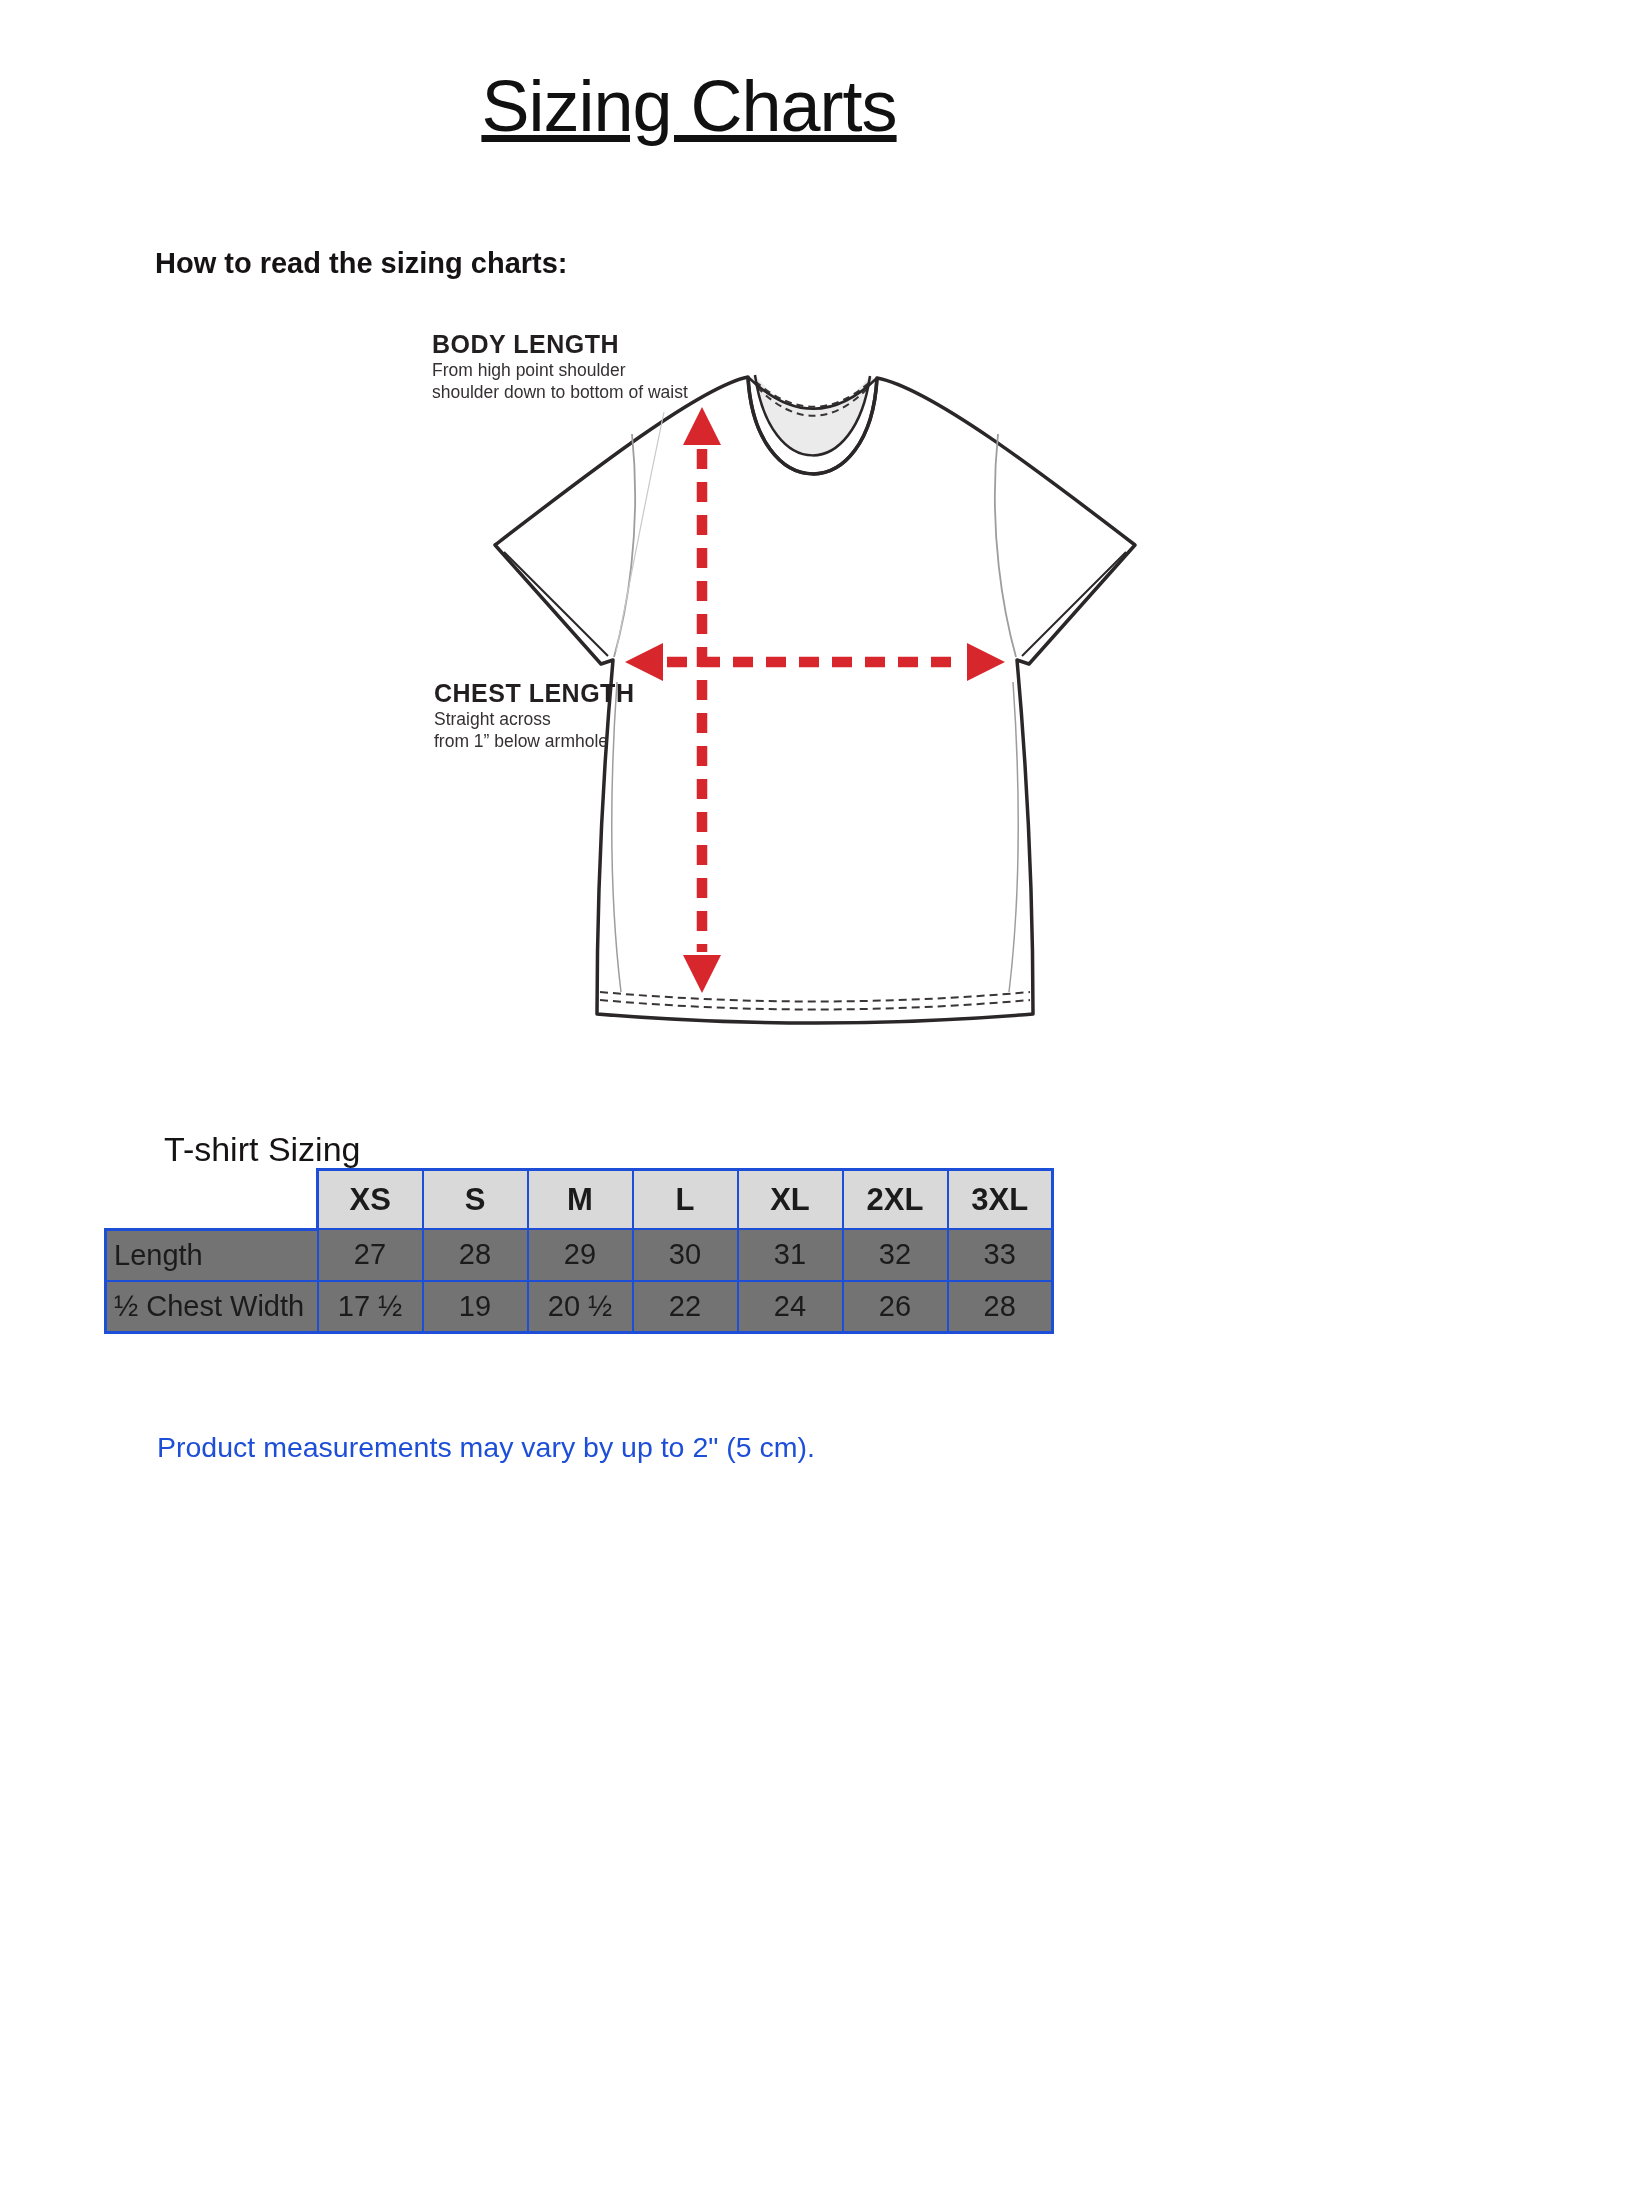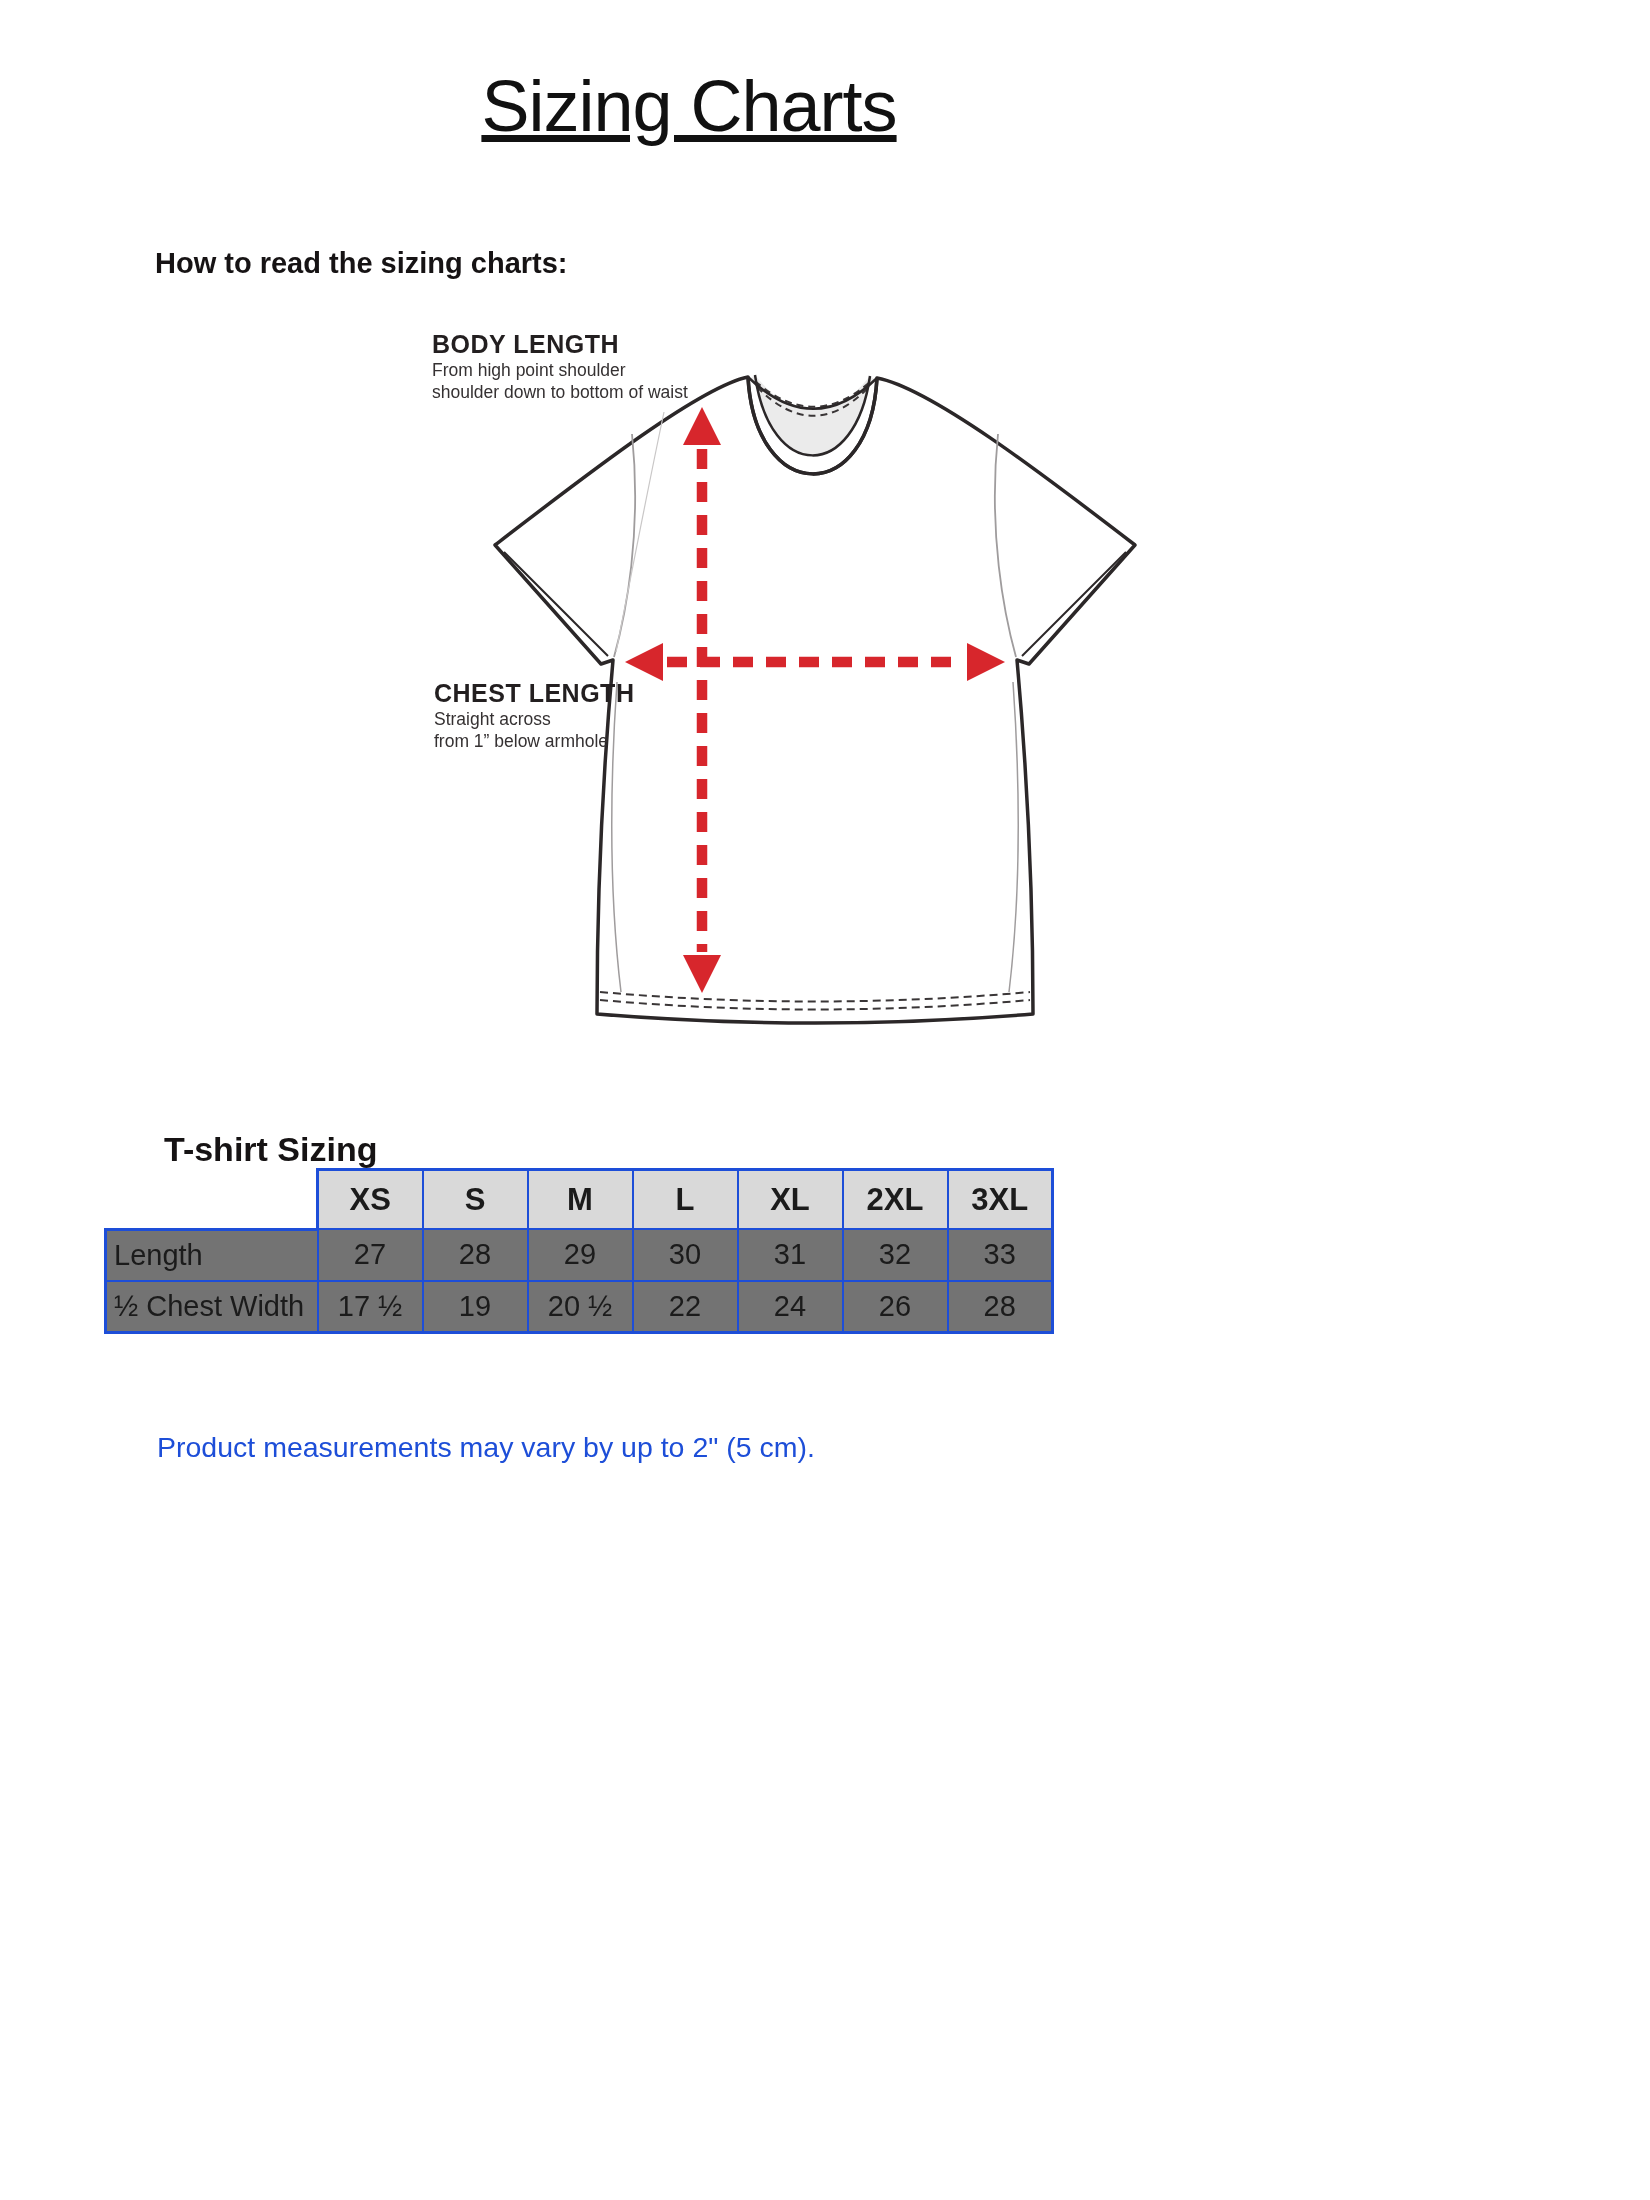--- a/index.html
+++ b/index.html
@@ -17,21 +17,21 @@
   
   .howto{position:absolute;left:155px;top:224px;font-size:29px;font-weight:700;line-height:1.1;color:#161314;}
   
   .shirt-wrap{position:absolute;left:440px;top:352px;width:720px;height:696px;z-index:1;}
   .measure-label{position:absolute;z-index:2;}
   .ml-title{font-size:25px;font-weight:700;letter-spacing:0.5px;color:#231f20;line-height:1.15;}
   .ml-sub{font-size:17.5px;font-weight:400;color:#353132;line-height:1.26;}
   .body-length{left:432px;top:322px;margin-top:8px;}
   .chest-width{left:434px;top:679px;}
   
-  .tsizing{position:absolute;left:164px;top:1097px;font-size:34px;font-weight:700;line-height:1.1;color:#161314;}
+  .tsizing{position:absolute;left:164px;top:1097px;font-size:34px;font-weight:400;line-height:1.1;color:#161314;}
   table.sizing{
     position:absolute;left:104px;top:1168px;border-collapse:collapse;table-layout:fixed;
   }
   table.sizing td, table.sizing th{
     border:2px solid #1d4ed8;text-align:center;vertical-align:middle;
     font-size:29px;font-weight:400;color:#1b1b1b;padding:0;
   }
   table.sizing th{background:#d9d9d9;font-weight:700;font-size:31px;height:57px;}
   table.sizing td{height:49px;background:#737373;}
   td.corner{border:none !important;background:transparent !important;}

